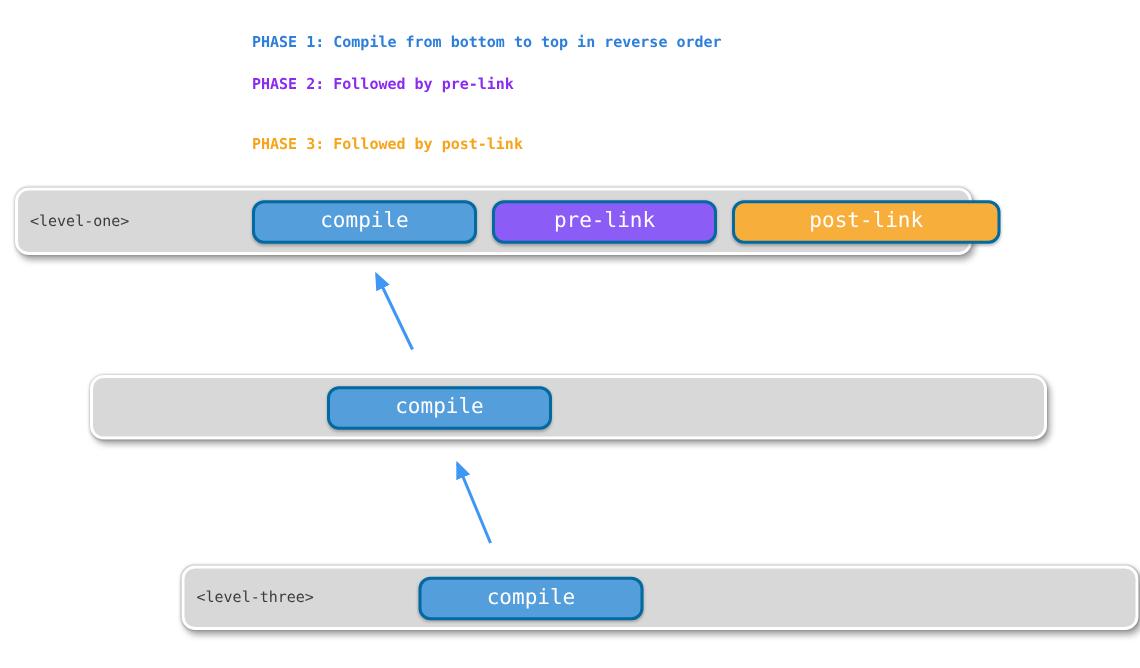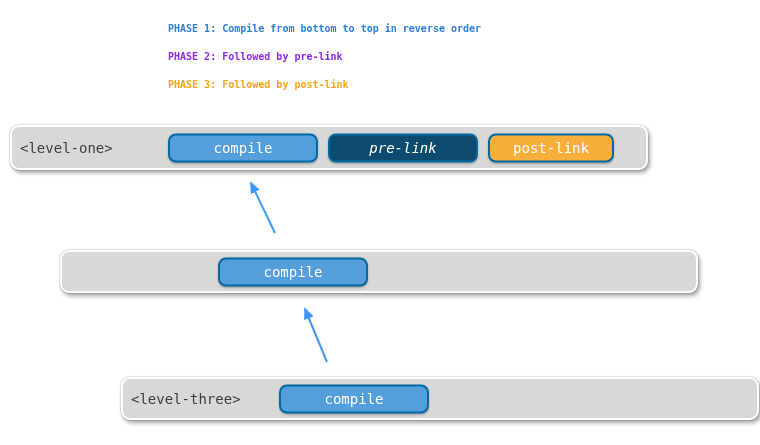--- a/index.html
+++ b/index.html
@@ -37,21 +37,21 @@
   }
   .row-one   { left: 10px;  top: 125px; }
   .row-two   { left: 60px;  top: 250px; height: 43px; }
   .row-three { left: 121px; top: 377px; height: 43px; }
 
   .tag {
     position: absolute;
     left: 8px;
     top: 50%;
     transform: translateY(-50%);
-    font-size: 14px;
+    font-size: 10px;
     color: var(--tag-text, #3C3C3C);
     white-space: pre;
     text-align: center;
   }
   .btn {
     position: absolute;
     top: 50%;
     transform: translateY(-50%);
     width: 150px;
     height: 29px;
@@ -60,45 +60,45 @@
     box-sizing: border-box;
     display: flex;
     align-items: center;
     justify-content: center;
     color: #ffffff;
     font-size: 14px;
     box-shadow: 0 1px 2px rgba(0,0,0,0.25);
   }
   .btn.pos-1 { left: 156px; }
   .btn.pos-2 { left: 316px; }
-  .btn.pos-3 { left: 476px; width: 126px; }
+  .btn.pos-3 { left: 476px; width: 179px; }
 
   .arrows {
     position: absolute;
     left: 0; top: 0;
     width: 760px;
     height: 445px;
     pointer-events: none;
   }
 </style>
 </head>
 <body>
 
 <div class="canvas" style="--box-fill: #D8D8D8; --box-border: #FFFFFF; --tag-text: #3C3C3C;">
 
   <div>
     <div class="legend-line l1" style="color: rgb(46, 127, 217);">PHASE 1: Compile from bottom to top in reverse order</div>
     <div class="legend-line l2" style="color: rgb(139, 43, 239);">PHASE 2: Followed by pre-link</div>
-    <div class="legend-line l3" style="color: rgb(247, 164, 27);">PHASE 3: Followed by post-link</div>
+    <div class="legend-line l3" style="color: rgb(247, 164, 27); margin-top: 12px;">PHASE 3: Followed by post-link</div>
   </div>
 
   <div class="row row-one">
     <span class="tag">&lt;level-one&gt;</span>
     <div class="btn pos-1" style="background-color: rgb(85, 158, 220);">compile</div>
-    <div class="btn pos-2" style="background-color: #0c4a6e; font-style: italic;">pre-link</div>
+    <div class="btn pos-2" style="background-color: #8b5cf6;">pre-link</div>
     <div class="btn pos-3" style="background-color: rgb(247, 174, 59);">post-link</div>
   </div>
 
   <div class="row row-two">
     <div class="btn pos-1" style="background-color: rgb(85, 158, 220);">compile</div>
   </div>
 
   <div class="row row-three">
     <span class="tag">&lt;level-three&gt;</span>
     <div class="btn pos-1" style="background-color: rgb(85, 158, 220);">compile</div>

